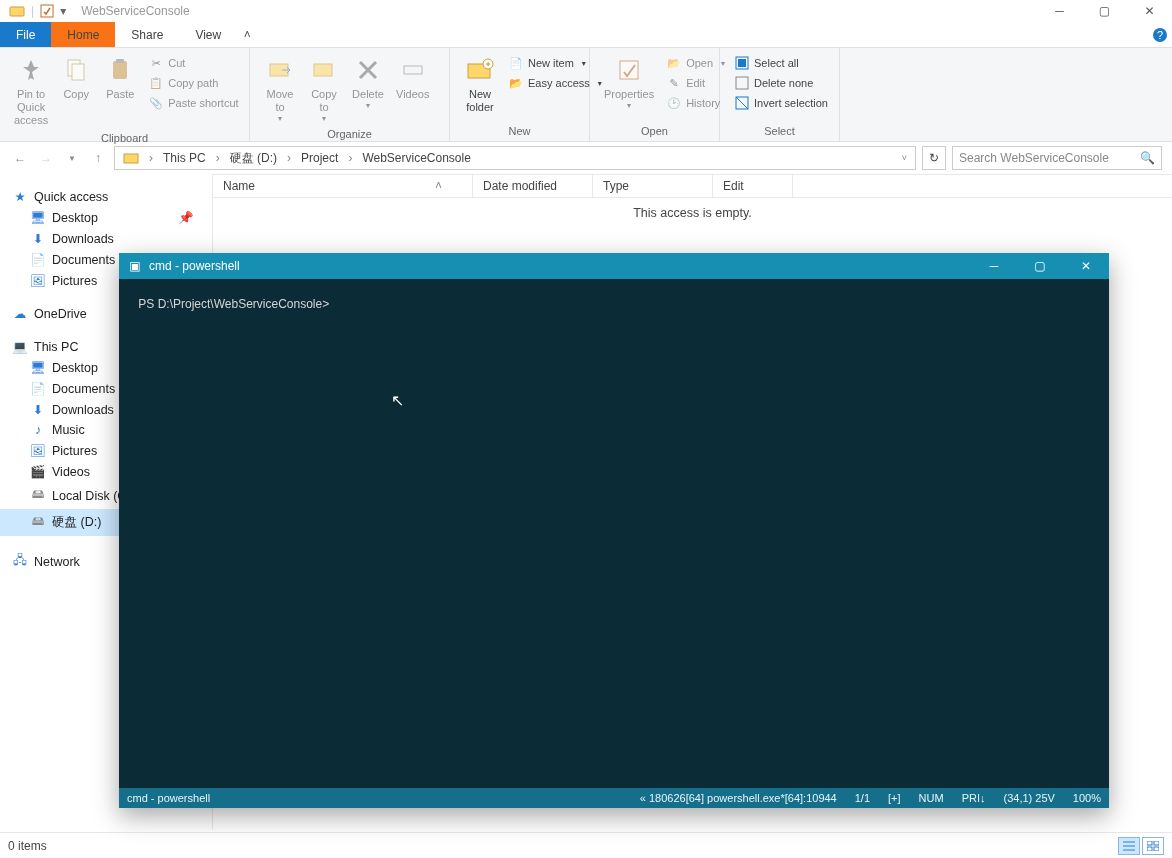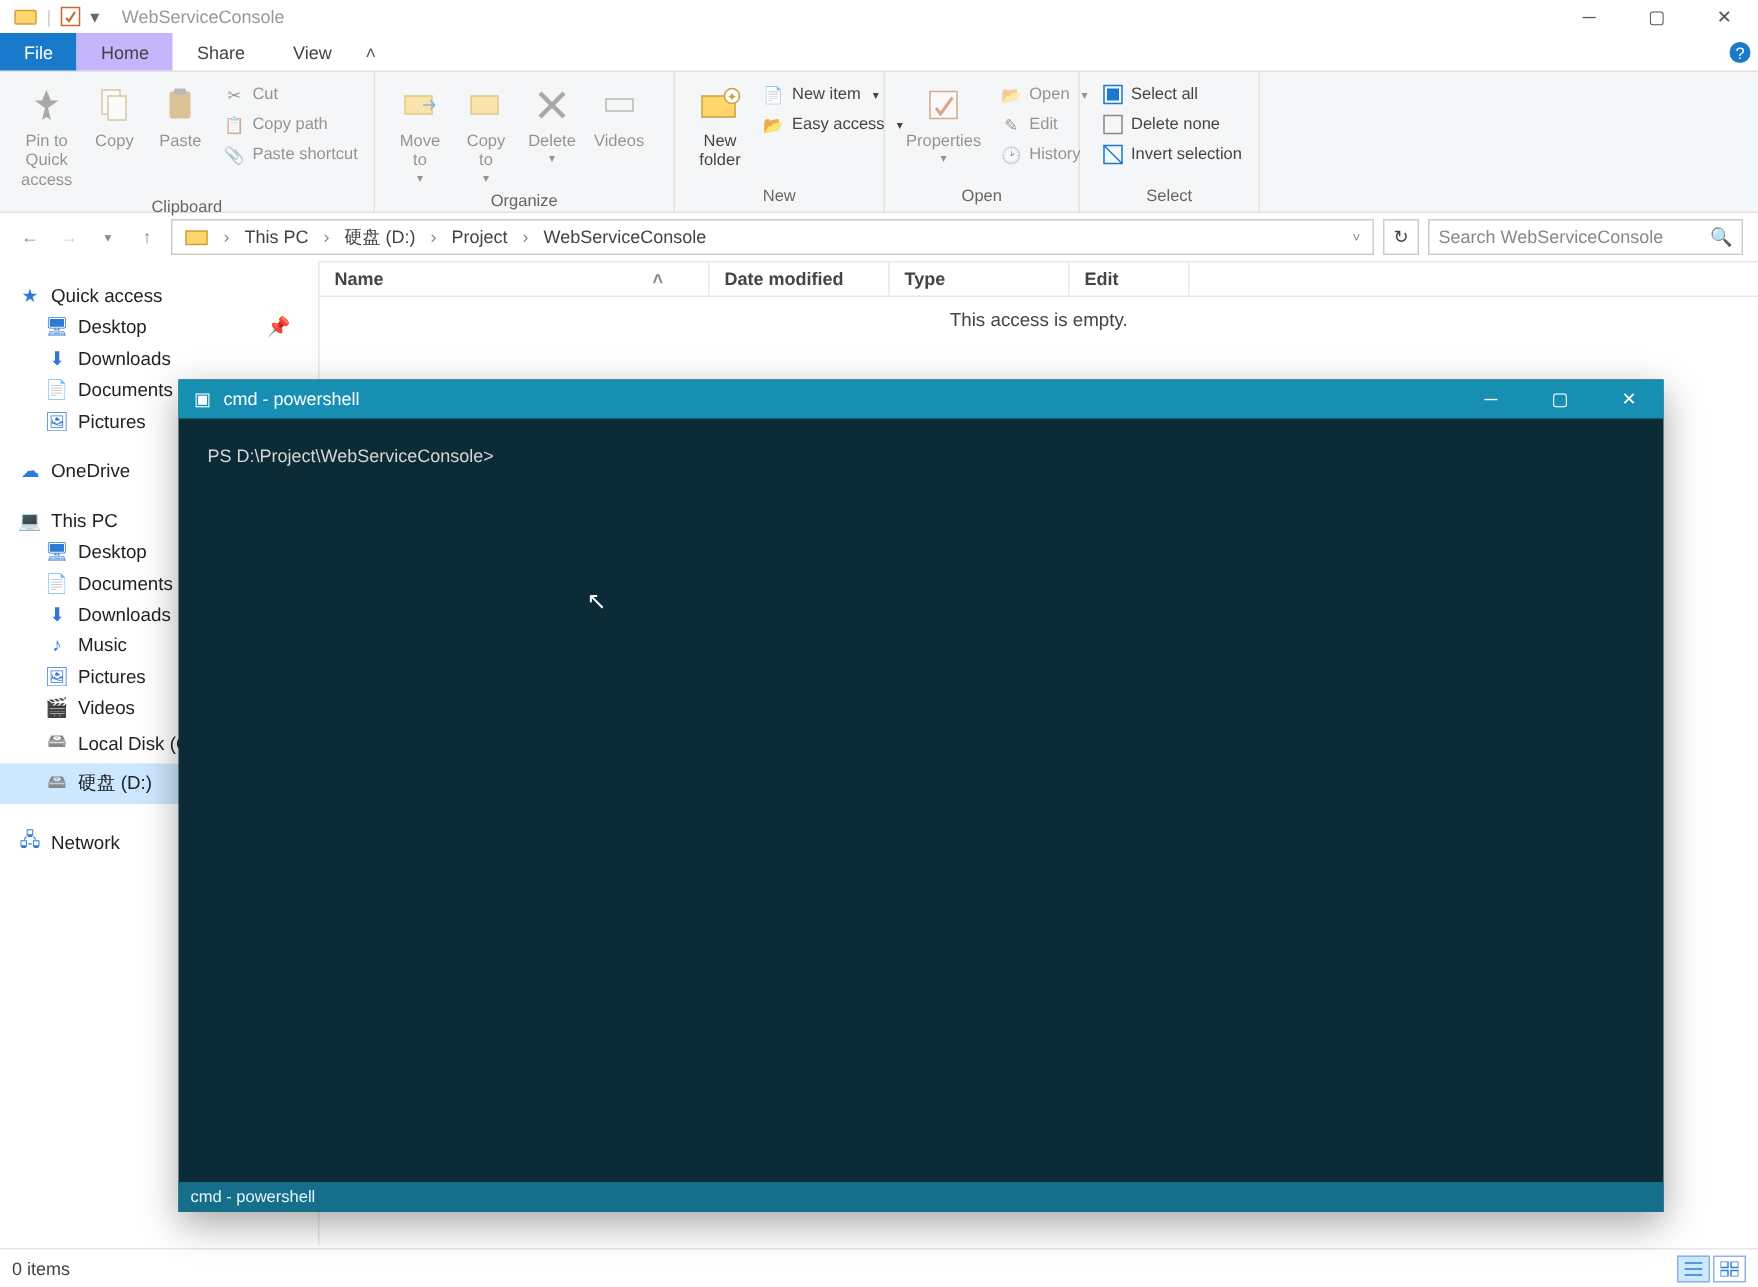--- a/index.html
+++ b/index.html
@@ -10,21 +10,21 @@
 .titlebar .qat { display: flex; align-items: center; padding-left: 6px; }
 .titlebar .qat span { margin: 0 3px; }
 .titlebar .title { margin-left: 12px; }
 .titlebar .winbtns { margin-left: auto; display: flex; }
 .titlebar .winbtns div { width: 45px; height: 22px; display: flex; align-items: center; justify-content: center; color: #555; }
 
 
 .tabs { height: 26px; display: flex; align-items: stretch; font-size: 12px; border-bottom: 1px solid #e1e1e1; }
 .tabs .tab { padding: 0 16px; display: flex; align-items: center; color: #444; cursor: default; }
 .tabs .tab.file { background: #1979ca; color: #fff; margin-left: 0; }
-.tabs .tab.active { background: #c4b5fd; }
+.tabs .tab.active { background: #f97316; }
 .tabs .help { margin-left: auto; width: 24px; display:flex; align-items:center; justify-content:center; color:#1979ca; }
 .tabs .caret { width: 20px; display:flex; align-items:center; justify-content:center; color:#555;}
 
 
 .ribbon { height: 94px; background: #f5f6f7; display: flex; font-size: 11px; color: #444; border-bottom: 1px solid #e1e1e1; }
 .group { border-right: 1px solid #e1e1e1; display: flex; flex-direction: column; }
 .group .body { flex: 1; display: flex; align-items: flex-start; padding: 4px 8px 0 8px; }
 .group .label { text-align: center; font-size: 11px; color: #666; padding: 2px 0 4px 0; }
 .bigbtn { display: flex; flex-direction: column; align-items: center; justify-content: flex-start; padding: 2px 6px; text-align: center; line-height: 1.2; }
 .bigbtn .ic { width: 32px; height: 32px; display:flex; align-items:center; justify-content:center; margin-bottom:2px; }
@@ -37,21 +37,21 @@
 .navrow { height: 32px; display:flex; align-items:center; padding: 0 10px; gap:6px; font-size:12px; color:#444; }
 .navrow .arrow { width:20px; text-align:center; color:#888; }
 .navrow .crumbs { flex:1; height:24px; border:1px solid #ccc; display:flex; align-items:center; padding:0 4px; gap:2px; }
 .navrow .crumbs span { padding:0 4px; }
 .navrow .crumbs .sep { color:#888; }
 .navrow .refresh { width:24px; height:24px; border:1px solid #ccc; display:flex; align-items:center; justify-content:center; }
 .navrow .search { width:210px; height:24px; border:1px solid #ccc; display:flex; align-items:center; padding:0 6px; color:#888; justify-content:space-between;}
 
 
 .colhdr { height:24px; border-top:1px solid #e8e8e8; border-bottom:1px solid #e8e8e8; display:flex; font-size:12px; color:#444; margin-left:213px; }
-.colhdr .col { border-right:1px solid #e8e8e8; padding:4px 10px; display:flex; align-items:flex-start;font-weight:bold; }
+.colhdr .col { border-right:1px solid #e8e8e8; padding:4px 10px; display:flex; align-items:flex-start; }
 .colhdr .name { width:260px; }
 .colhdr .date { width:120px; }
 .colhdr .type { width:120px; }
 .colhdr .size { width:80px; }
 .colhdr .sort { margin-left:auto; color:#888; padding-right:20px;}
  
 
 .main { position:absolute; top:174px; bottom:28px; left:0; right:0; display:flex; }
 .sidebar { width:213px; border-right:1px solid #e8e8e8; padding:6px 0; font-size:12.5px; color:#222; overflow:hidden; }
 .sidebar .sec { padding: 6px 0; }
@@ -459,14 +459,23 @@
       <div>▢</div>
       <div>✕</div>
     </div>
   </div>
   <div class="body">
     <span>PS D:\Project\WebServiceConsole&gt;</span>
     <span class="cursor">↖</span>
   </div>
   <div class="sb">
     <span>cmd - powershell</span>
+    <div class="r">
+      <span>« 180626[64]  powershell.exe*[64]:10944</span>
+      <span>1/1</span>
+      <span>[+]</span>
+      <span>NUM</span>
+      <span>PRI↓</span>
+      <span>(34,1) 25V</span>
+      <span>100%</span>
+    </div>
   </div>
 </div>
 
 </body></html>

